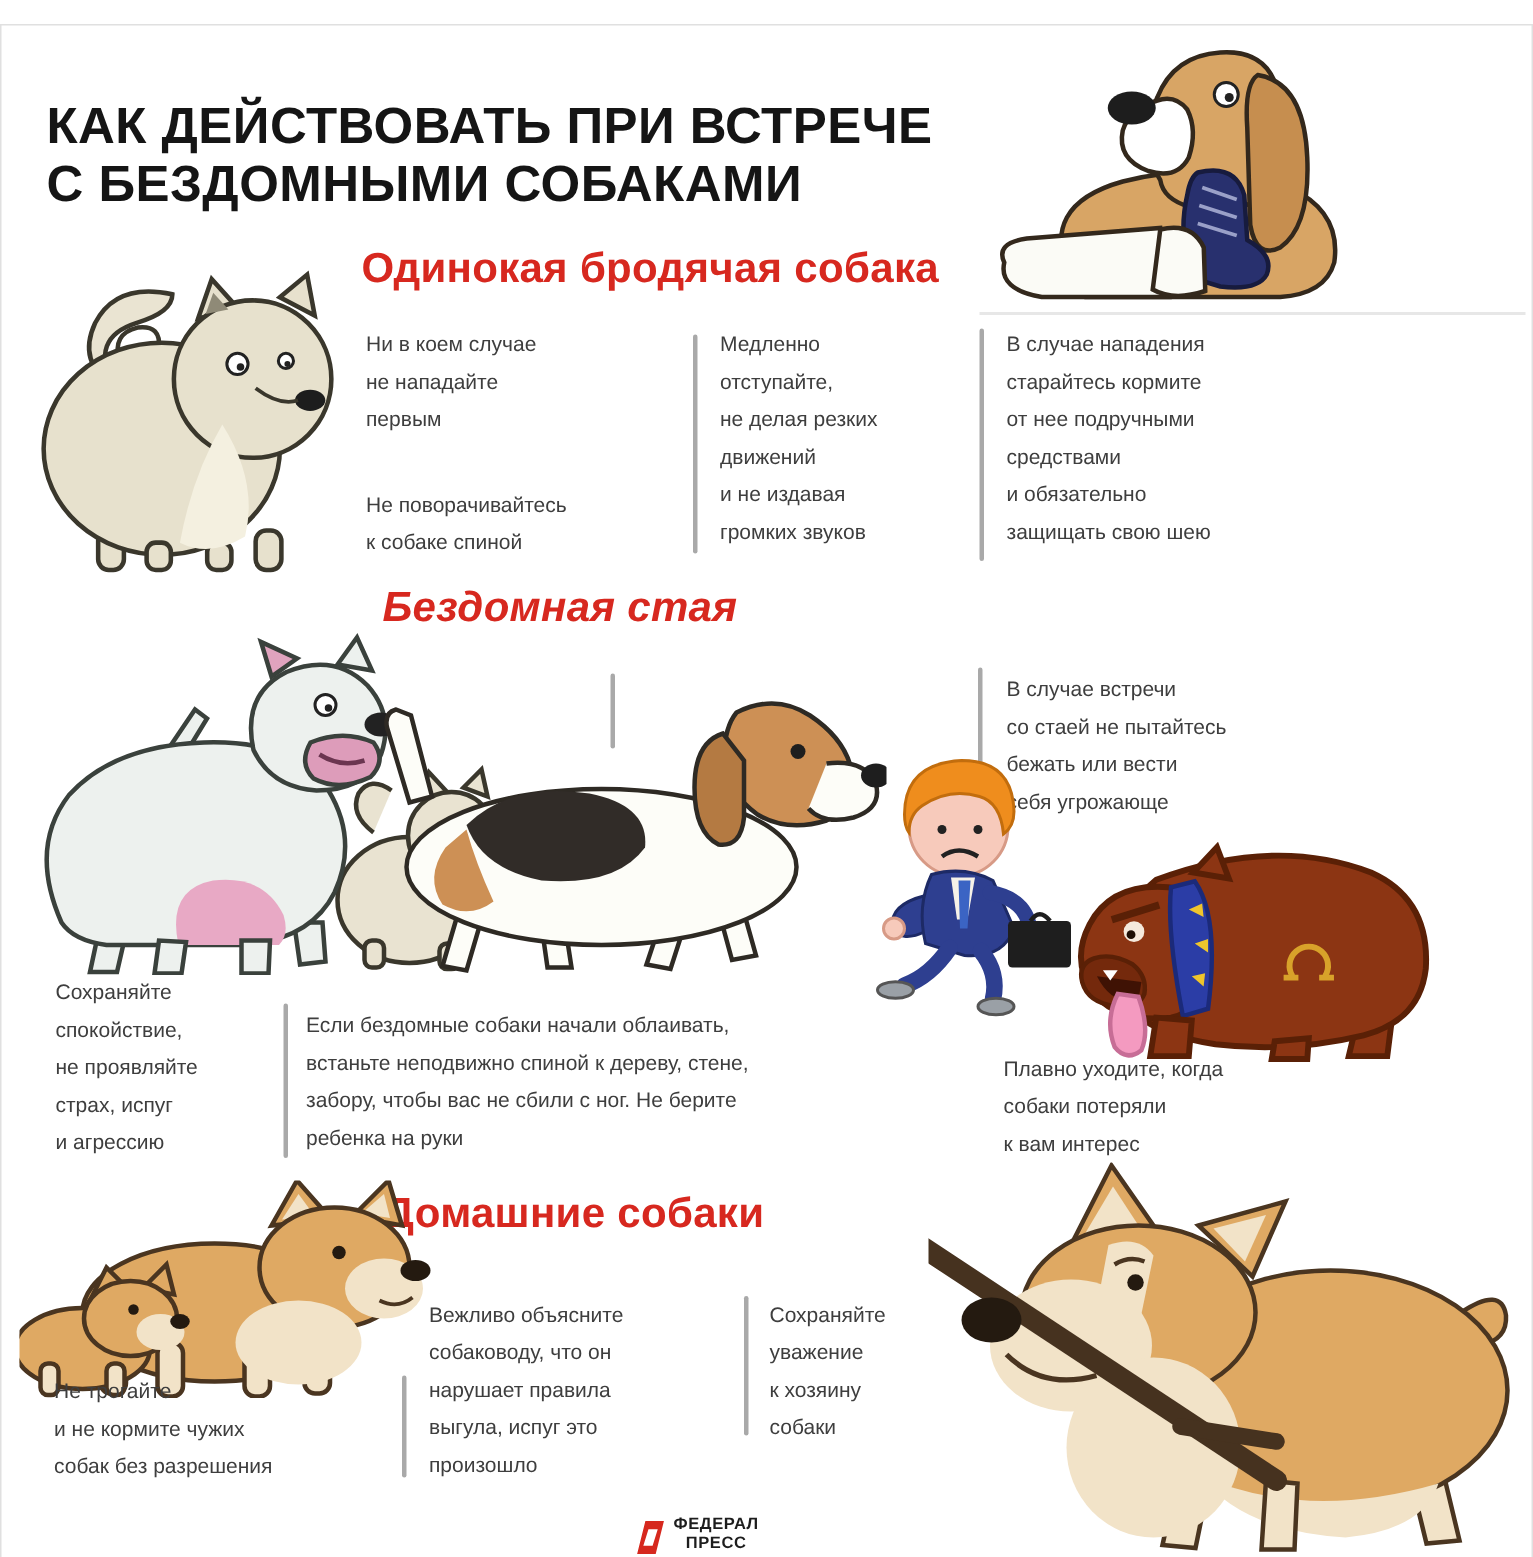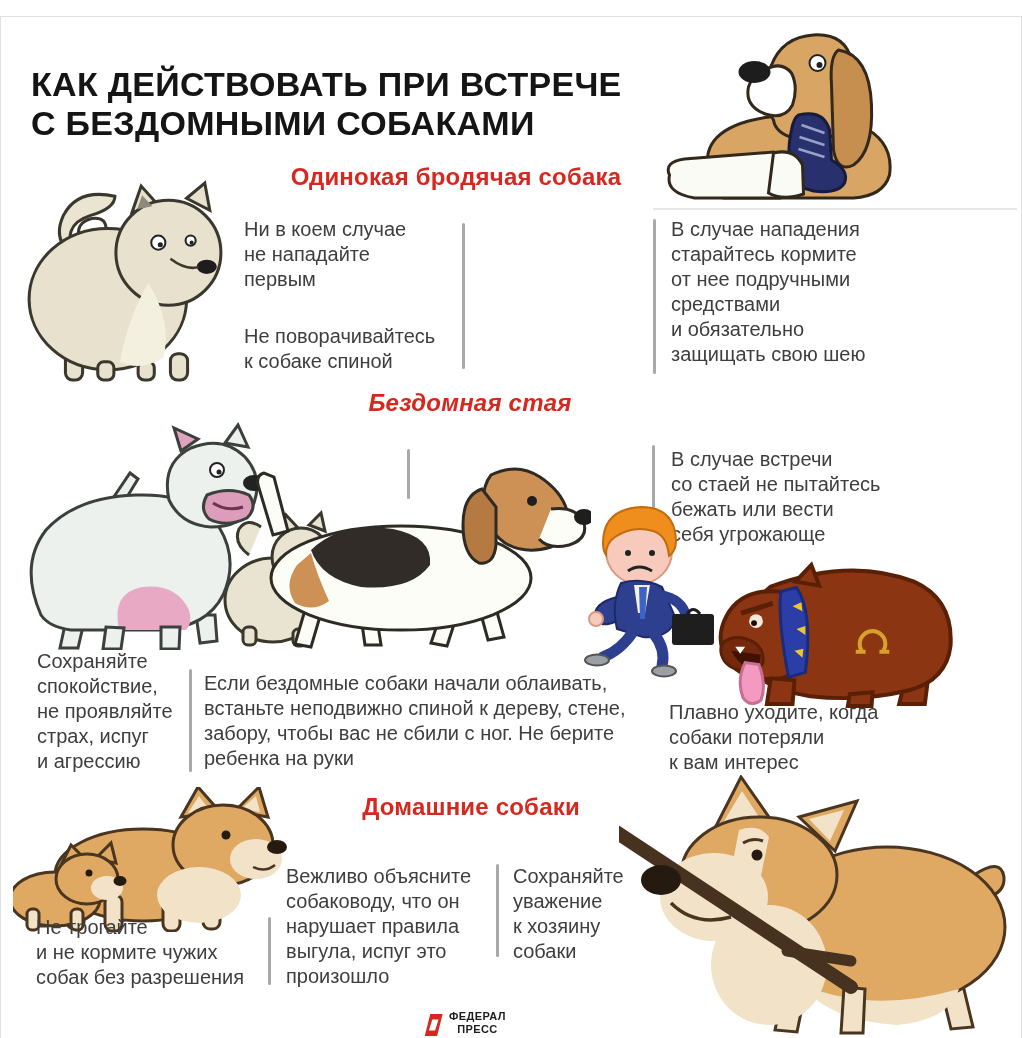--- a/index.html
+++ b/index.html
@@ -8,28 +8,28 @@
   .canvas{
     position:relative; width:1022px; height:1038px; margin:16px auto;
     background:#ffffff; border:1px solid #e0e0e0; overflow:hidden;
   }
   .title{
     position:absolute; left:30px; top:48px; width:650px;
     font-size:34px; font-weight:700; color:#151515;
     line-height:39px; letter-spacing:.3px; white-space:pre-line;
   }
   .sec-heading{
-    position:absolute; width:430px; text-align:center;
-    font-size:24px; font-weight:700; color:#d7281f; letter-spacing:.2px;
+    position:absolute; width:430px; 
+    font-size:28px; font-weight:700; color:#d7281f; letter-spacing:.2px;
   }
   #h-lone{ left:240px; top:146px; }
   #h-pack{ left:254px; top:372px;font-style:italic; }
   #h-domestic{ left:255px; top:776px; }
   .tip{
-    position:absolute; font-size:20px; line-height:25px; color:#3e3e3e;
+    position:absolute; font-size:14px; line-height:25px; color:#3e3e3e;
     white-space:pre-line;
   }
   .divider{ position:absolute; width:3px; background:#a9a9a9; border-radius:2px; }
   .illus{ position:absolute; }
   .img-edge{ position:absolute; height:2px; background:#e7e7e7; }
   .footer{ position:absolute; left:421px; top:990px; display:flex; align-items:flex-start; }
   .brand-text{
     margin-left:5px; margin-top:3px; font-size:11px; font-weight:700;
     color:#1d1d1d; line-height:13px; letter-spacing:.4px; text-align:center;
     white-space:pre-line;
@@ -80,20 +80,26 @@
     <ellipse cx="186" cy="86" rx="10" ry="7" fill="#1d1d1d"></ellipse>
     <path d="M150 78 Q166 90 178 86" stroke="#3a372c" stroke-width="2.5" fill="none"></path>
   </svg>
 
   <div class="tip" style="left:243px;top:200px;width:215px">Ни в коем случае
 не нападайте
 первым</div>
   <div class="tip" style="left:243px;top:307px;width:220px">Не поворачивайтесь
 к собаке спиной</div>
   <div class="divider" style="left:461px;top:206px;height:146px"></div>
+  <div class="tip" style="left:479px;top:200px;width:170px">Медленно
+отступайте,
+не делая резких
+движений
+и не издавая
+громких звуков</div>
   <div class="divider" style="left:652px;top:202px;height:155px"></div>
   <div class="tip" style="left:670px;top:200px;width:215px">В случае нападения
 старайтесь кормите
 от нее подручными
 средствами
 и обязательно
 защищать свою шею</div>
 
   <div class="sec-heading" id="h-pack">Бездомная стая</div>
 

